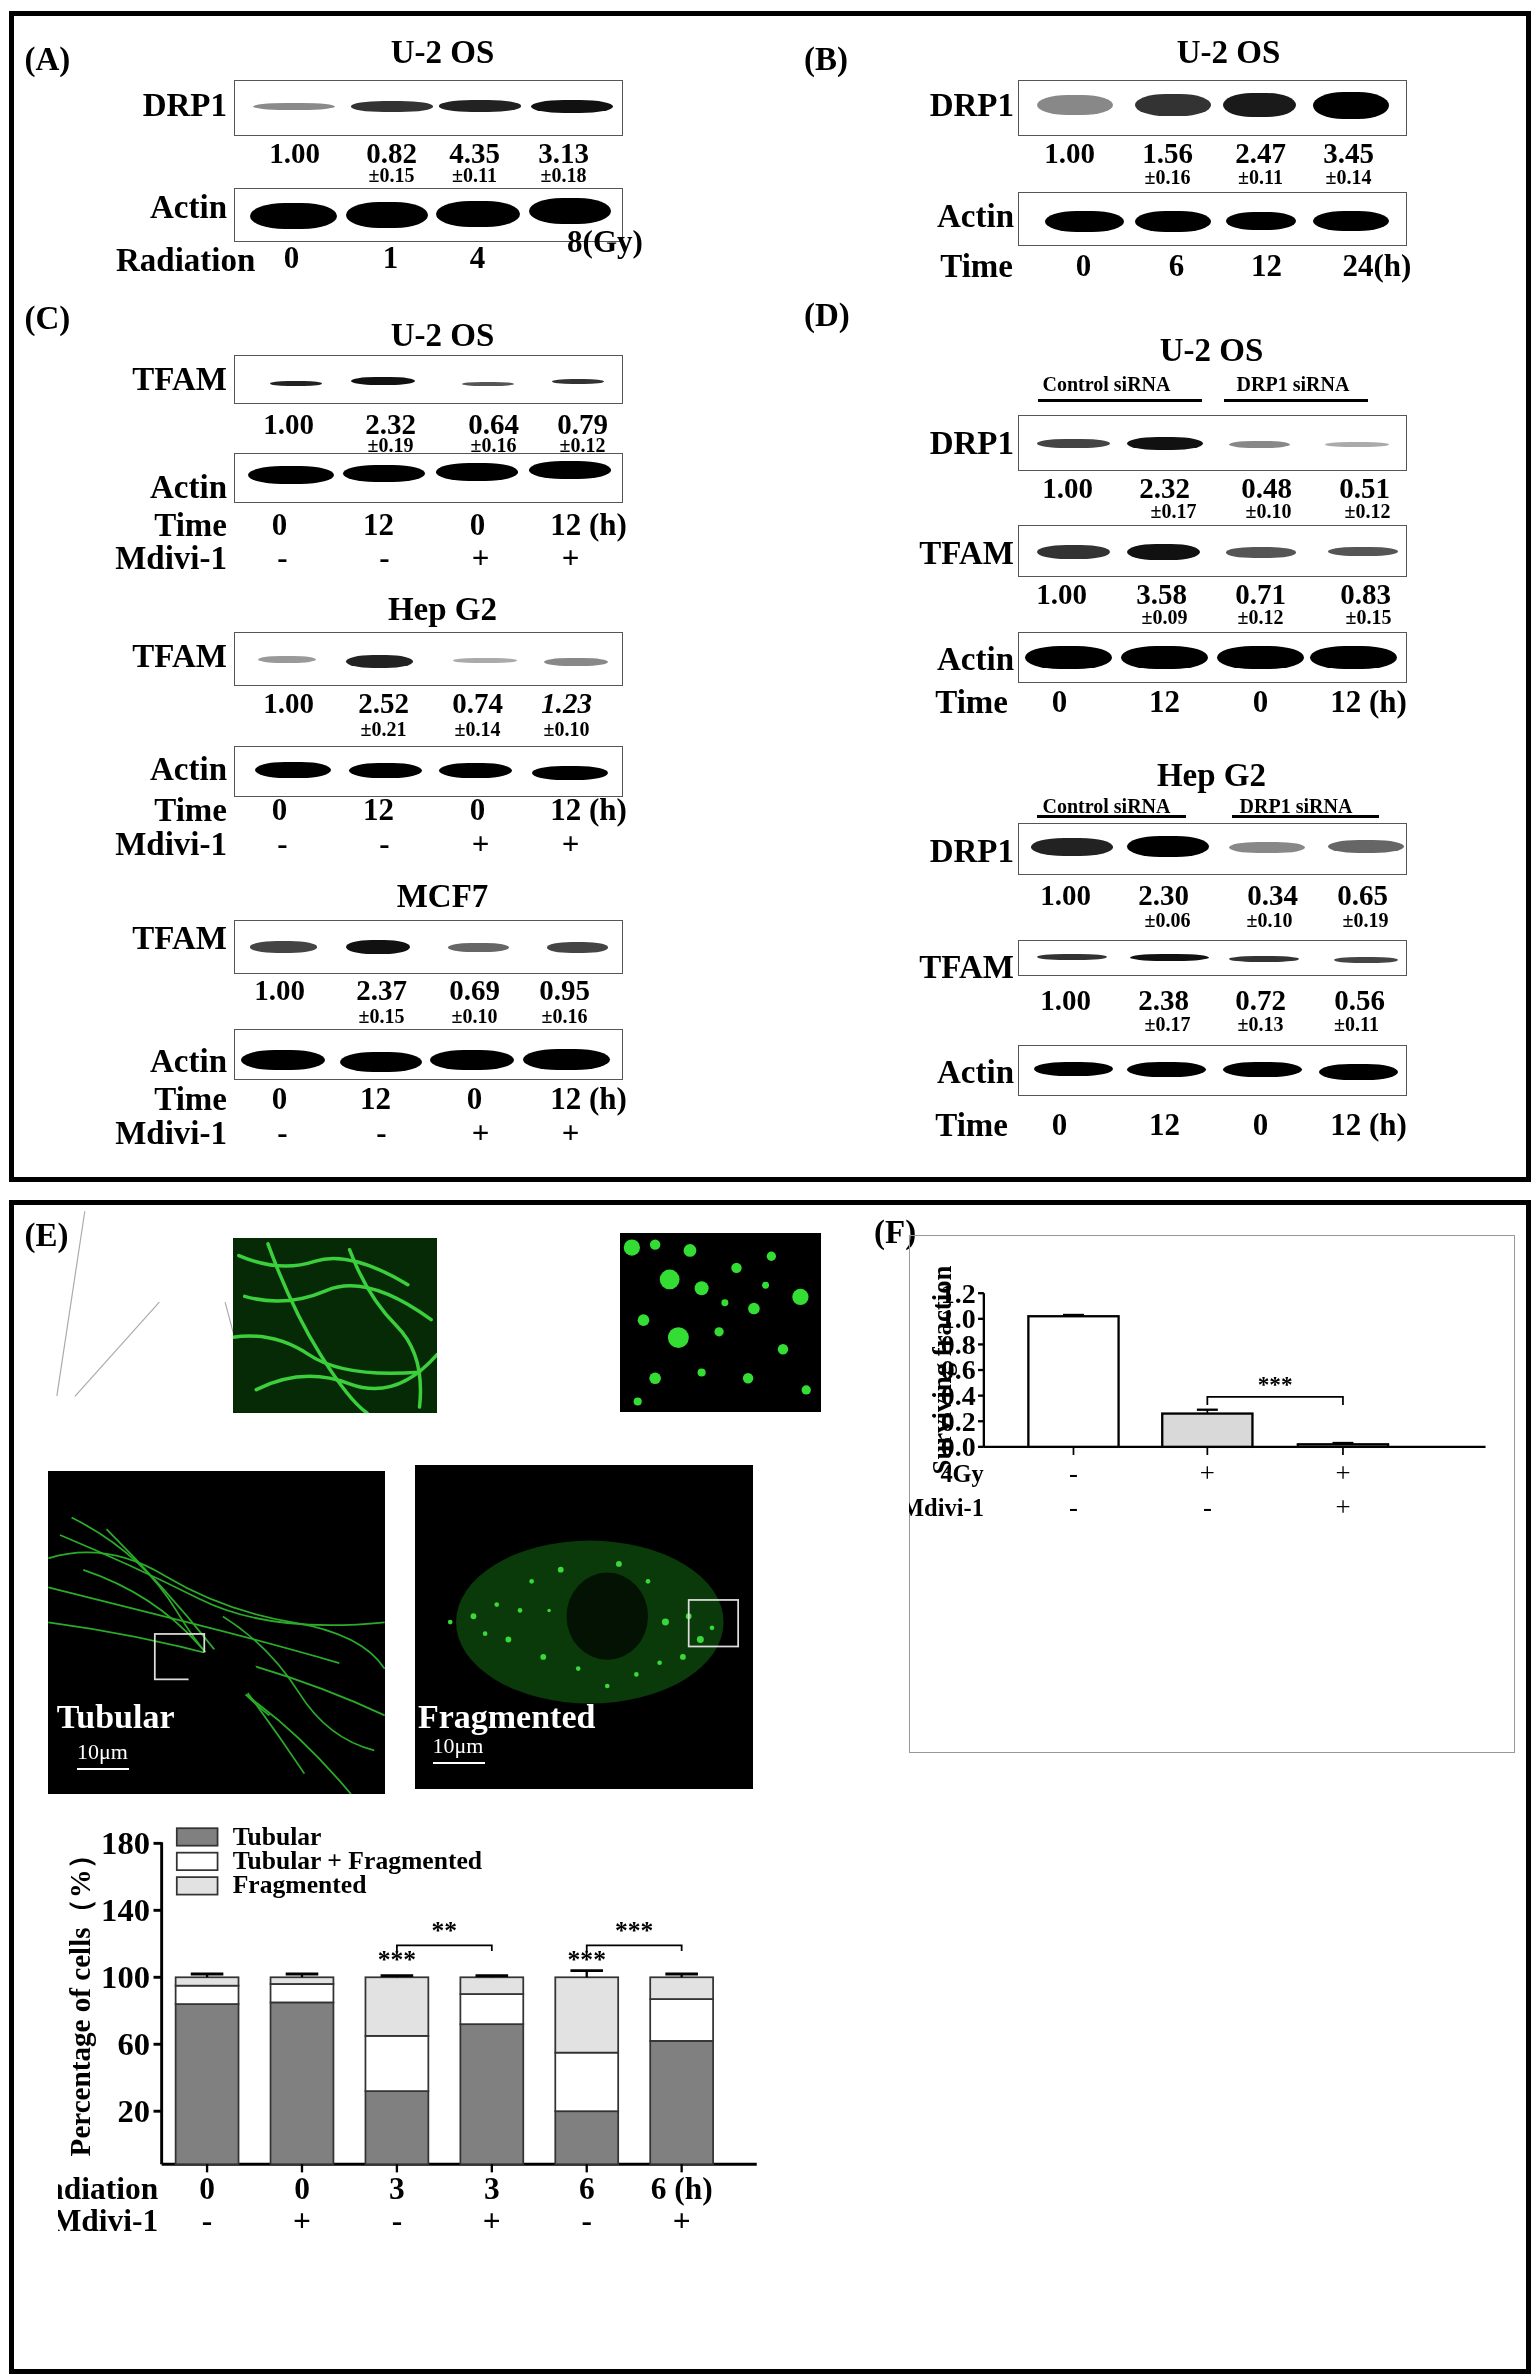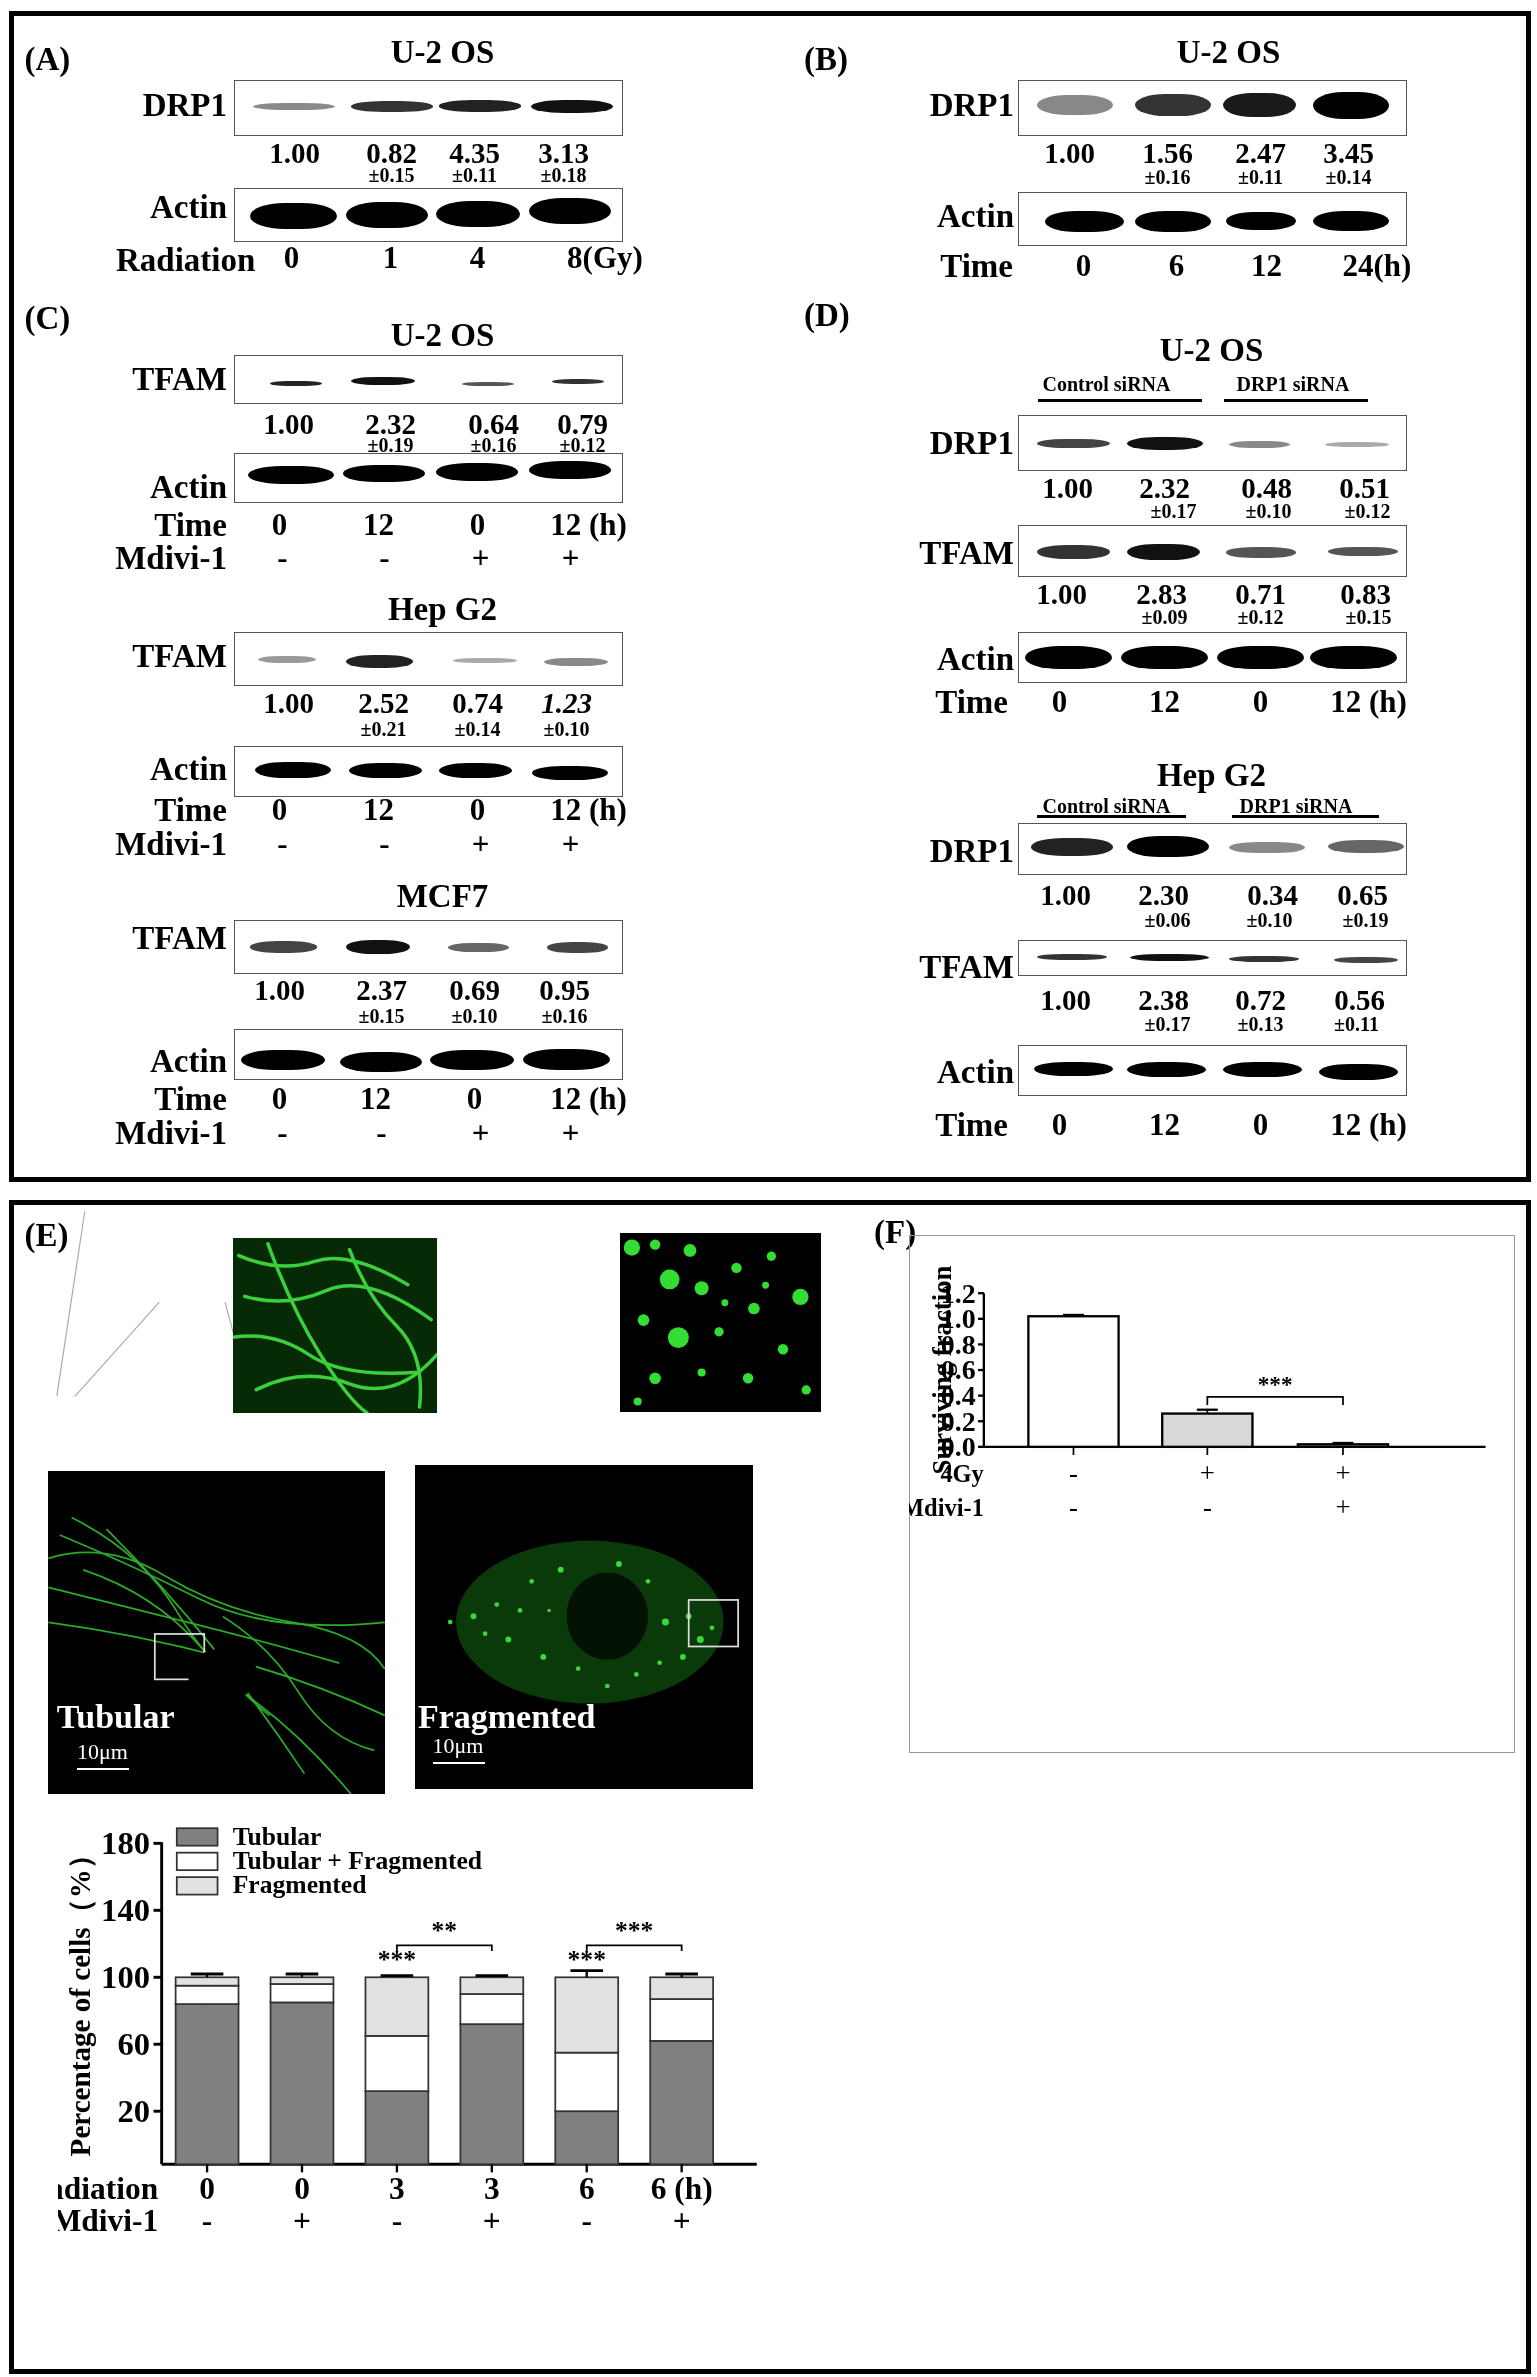--- a/index.html
+++ b/index.html
@@ -51,21 +51,21 @@
   <div class="band" style="left:15px;top:14px;width:87px;height:26px;background:#000;"></div>
   <div class="band" style="left:111px;top:13px;width:82px;height:26px;background:#000;"></div>
   <div class="band" style="left:201px;top:11.6px;width:84px;height:26px;background:#000;"></div>
   <div class="band" style="left:294px;top:9.3px;width:82px;height:26px;background:#000;"></div>
 </div>
 <div class="rowlabel" style="left:87px;top:242px;width:175px;text-align:left;left:116px;">Radiation</div>
 <div>
   <div class="lane" style="left:245px;top:240px;">0</div>
   <div class="lane" style="left:344px;top:240px;">1</div>
   <div class="lane" style="left:431px;top:240px;">4</div>
-  <div class="lane" style="left:547px;top:240px;width:116px;">8(Gy)</div>
+  <div class="lane" style="left:547px;top:224px;width:116px;">8(Gy)</div>
 </div>
 
 <div class="plabel" style="left:804px;top:41px;">(B)</div>
 <div class="title" style="left:1112px;top:34px;width:233px;">U-2 OS</div>
 <div class="rowlabel" style="left:874px;top:87px;width:140px;">DRP1</div>
 <div class="blot" style="left:1018px;top:80px;width:389px;height:56px;">
   <div class="band" style="left:17.5px;top:14px;width:76px;height:20px;background:#888;"></div>
   <div class="band" style="left:116px;top:13px;width:76px;height:22px;background:#333;"></div>
   <div class="band" style="left:204px;top:11.6px;width:73px;height:24.5px;background:#1a1a1a;"></div>
   <div class="band" style="left:294px;top:10.5px;width:76px;height:27px;background:#000;"></div>
@@ -238,21 +238,21 @@
 </div>
 <div class="rowlabel" style="left:874px;top:535px;width:140px;">TFAM</div>
 <div class="blot" style="left:1018px;top:525px;width:389px;height:52px;">
   <div class="band" style="left:17.5px;top:18.6px;width:73px;height:14px;background:#333;"></div>
   <div class="band" style="left:108px;top:17.5px;width:73px;height:16.3px;background:#111;"></div>
   <div class="band" style="left:207px;top:21px;width:70px;height:10.5px;background:#555;"></div>
   <div class="band" style="left:309px;top:21px;width:70px;height:9.3px;background:#555;"></div>
 </div>
 <div>
   <div class="num" style="left:1015px;top:578px;">1.00</div>
-  <div class="num" style="left:1115px;top:578px;">2.83</div>
+  <div class="num" style="left:1115px;top:578px;">3.58</div>
   <div class="num" style="left:1214px;top:578px;">0.71</div>
   <div class="num" style="left:1319px;top:578px;">0.83</div>
   <div class="err" style="left:1118px;top:606px;">±0.09</div>
   <div class="err" style="left:1214px;top:606px;">±0.12</div>
   <div class="err" style="left:1322px;top:606px;">±0.15</div>
 </div>
 <div class="rowlabel" style="left:874px;top:641px;width:140px;">Actin</div>
 <div class="blot" style="left:1018px;top:632px;width:389px;height:51px;">
   <div class="band" style="left:5.8px;top:13px;width:87px;height:23px;background:#000;"></div>
   <div class="band" style="left:102px;top:13px;width:87px;height:23px;background:#000;"></div>

